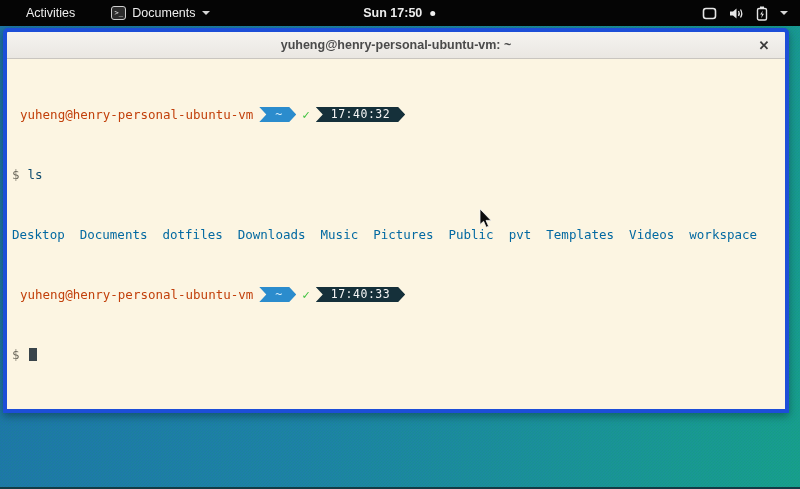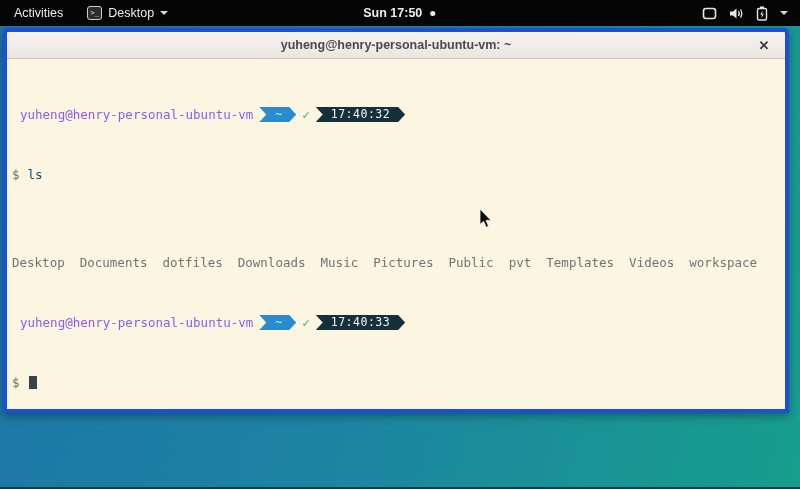--- a/index.html
+++ b/index.html
@@ -19,21 +19,21 @@
     background-size:3px 3px; background-position:0 0, 1.5px 1.5px;
   }
   .desktop-bottom-line { position:absolute; left:0; bottom:0; width:100%; height:2px; background:#123c46; z-index:3; }
 
   
   .topbar {
     position:absolute; left:0; top:0; width:800px; height:26px;
     background:#050505; color:#ededed; font-size:12.5px;
     display:flex; align-items:center; z-index:10;
   }
-  .tb-activities { padding:0 14px; height:26px; display:flex; align-items:center; cursor:default; }
+  .tb-activities { padding:0 26px; height:26px; display:flex; align-items:center; cursor:default; }
   .tb-appmenu { display:flex; align-items:center; gap:6px; padding:0 10px; height:26px; }
   .term-glyph {
     width:15px; height:14px; border:1px solid #cfcfcf; border-radius:3px;
     background:#2c2c2c; color:#e8e8e8; font-size:7px; line-height:12px;
     text-align:center; font-family:"DejaVu Sans Mono", monospace;
   }
   .caret { width:0; height:0; border-left:4px solid transparent; border-right:4px solid transparent; border-top:4px solid #d6d6d6; display:inline-block; }
   .tb-clock {
     position:absolute; left:50%; top:0; transform:translateX(-51%);
     height:26px; display:flex; align-items:center; gap:8px; font-weight:600;
@@ -62,50 +62,50 @@
     color:#3b3b3b; font-size:13px; font-weight:700; cursor:default;
   }
 
   
   .screen {
     flex:1; background:#fcf5e2; padding:3px 2px 0 5px; overflow:hidden;
     font-family:"DejaVu Sans Mono", monospace; font-size:12.5px; line-height:15px;
     color:#59554b; white-space:pre;
   }
   .row { height:15px; display:flex; align-items:center; }
-  .userhost { padding-left:8px; color:#8b5cf6; }
+  .userhost { padding-left:8px; color:#c2410c; }
   .sp { display:inline-block; width:8px; }
   .ribbon {
     height:15px; line-height:15px; font-size:11.5px; display:inline-block;
     clip-path:polygon(0 0, calc(100% - 7px) 0, 100% 50%, calc(100% - 7px) 100%, 0 100%, 7px 50%);
   }
   .ribbon-cwd { background:#2b8ccd; color:#d4ecfb; padding:0 14px 0 16px; margin-left:6px; }
   .check { color:#3cc13c; margin:0 6px; font-weight:700; }
   .ribbon-time { background:#15303a; color:#f5f5f5; padding:0 15px 1px 15px; letter-spacing:.5px; }
   .dollar { color:#6e6a5e; }
   .cmd { color:#0c4a6e; }
-  .lsline { color:#737373;margin-top:28px; }
+  .lsline { color:#0369a1; }
   .cursor-block { display:inline-block; width:8px; height:13px; background:#39444a; margin-left:1px; vertical-align:-2px; }
 
   
   .mouse { position:absolute; left:479px; top:209px; z-index:20; pointer-events:none; }
 </style>
 </head>
 <body>
 
 <div class="desktop"></div>
 <div class="desktop-bottom-line"></div>
 
 <div class="topbar">
   <div class="tb-activities">
       <span>Activities</span>
     </div>
   <div class="tb-appmenu">
     <span class="term-glyph">&gt;_</span>
-    <span>Desktop</span>
+    <span>Documents</span>
     <span class="caret"></span>
   </div>
   <div class="tb-clock">
     <span>Sun 17:50</span>
     <span class="clock-dot"></span>
   </div>
   <div class="tb-status">
     <span>
       <svg width="15" height="13" viewBox="0 0 15 13">
           <rect x="1.5" y="1.5" width="12" height="10" rx="2.5" fill="none" stroke="#e6e6e6" stroke-width="1.6"></rect>

